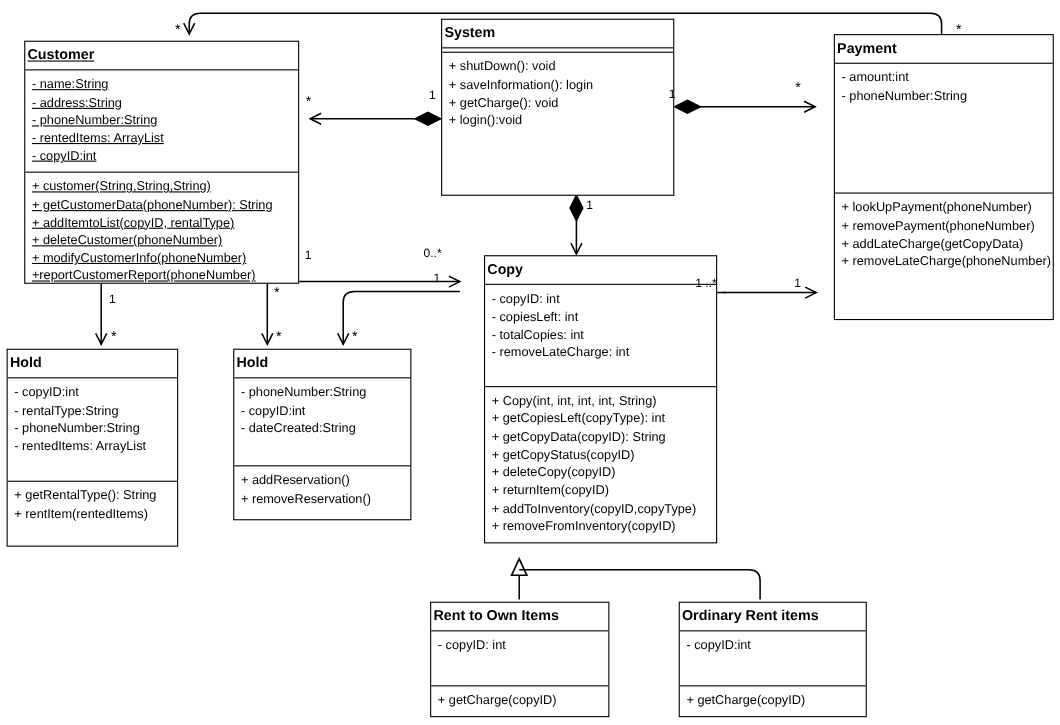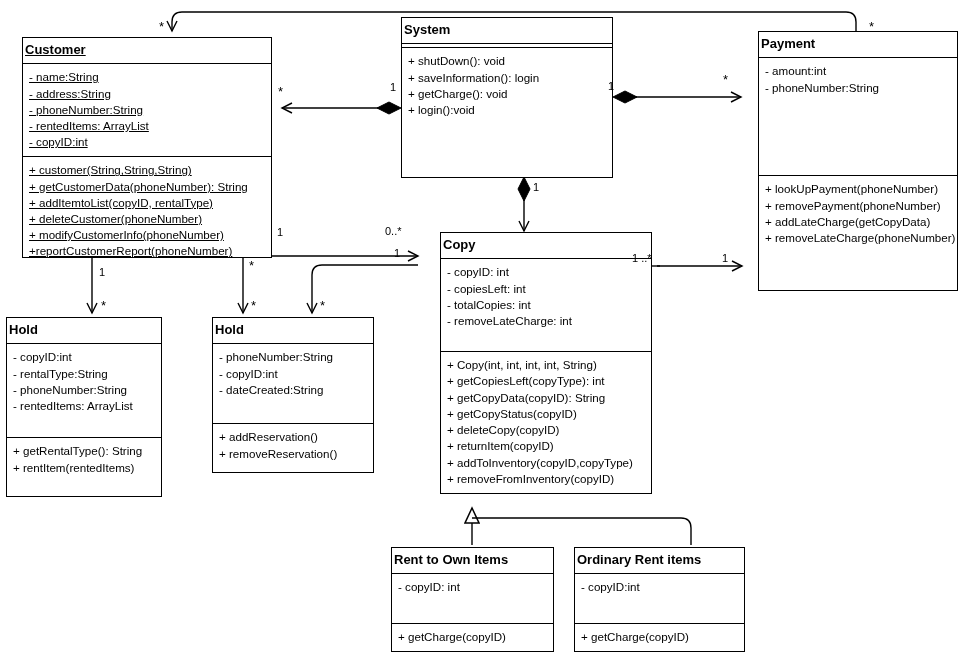--- a/index.html
+++ b/index.html
@@ -260,21 +260,21 @@
   <div class="uml-class" style="left:391px; top:547px; width:163px; height:105px;">
     <div class="class-title">Rent to Own Items</div>
     <div class="compartment" style="height:48px;">
       <div class="member">- copyID: int</div>
     </div>
     <div class="compartment last">
       <div class="member">+ getCharge(copyID)</div>
     </div>
   </div>
 
-  <div class="uml-class" style="left:574px; top:547px; width:171px; height:105px;">
+  <div class="uml-class" style="left:617px; top:547px; width:171px; height:105px;">
     <div class="class-title">Ordinary Rent items</div>
     <div class="compartment" style="height:48px;">
       <div class="member">- copyID:int</div>
     </div>
     <div class="compartment last">
       <div class="member">+ getCharge(copyID)</div>
     </div>
   </div>
 
 </div>

